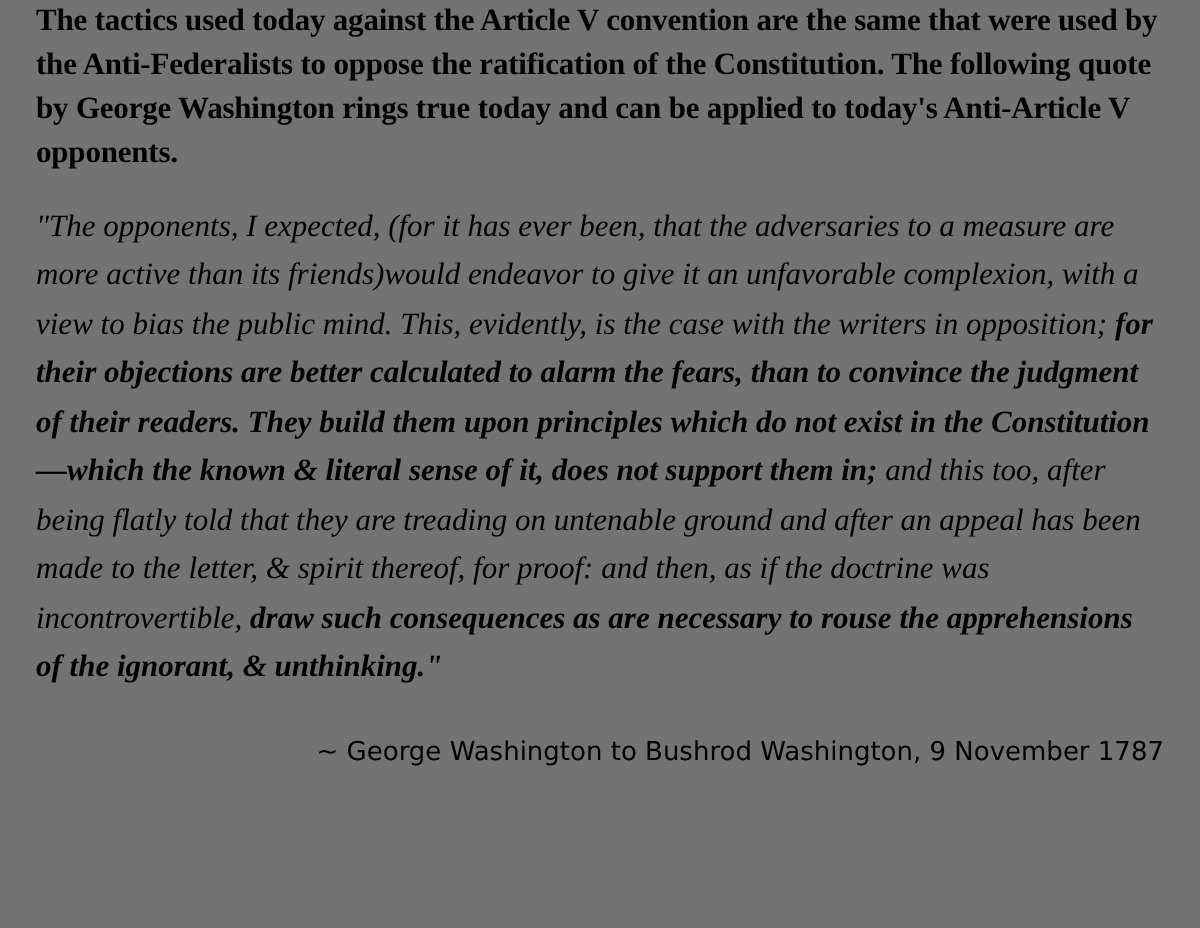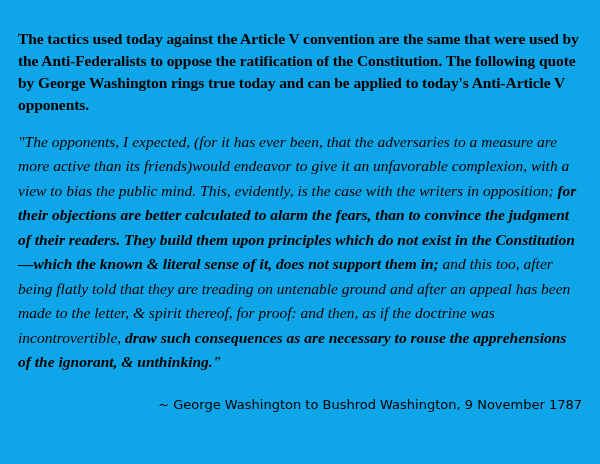--- a/index.html
+++ b/index.html
@@ -11,22 +11,22 @@
     width: 600px;
     height: 464px;
     overflow: hidden;
     font-family: "Liberation Serif", serif;
     color: #000000;
   }
   .page {
     box-sizing: border-box;
     width: 600px;
     height: 464px;
-    padding: 28px 18px 0 18px;
-    background: #0ea5e9;
+    padding: 0 18px 0 18px;
+    background: #737373;
   }
   .intro {
     font-family: "Liberation Serif", serif;
     font-weight: bold;
     font-size: 15.5px;
     line-height: 1.42;
     letter-spacing: -0.1px;
     text-align: left;
     margin: 0 0 14px 0;
   }

